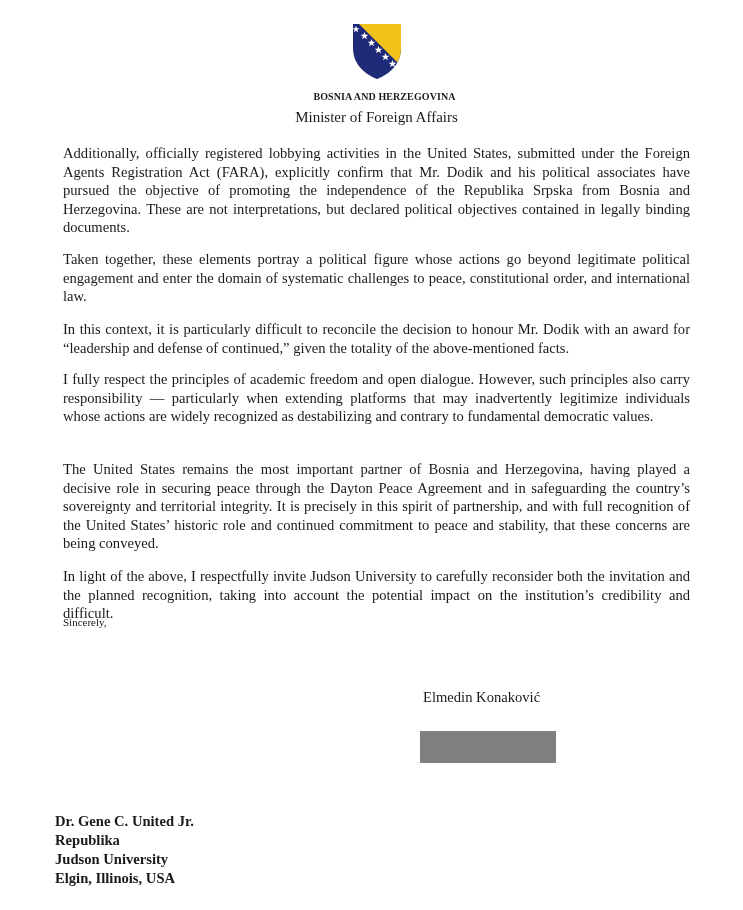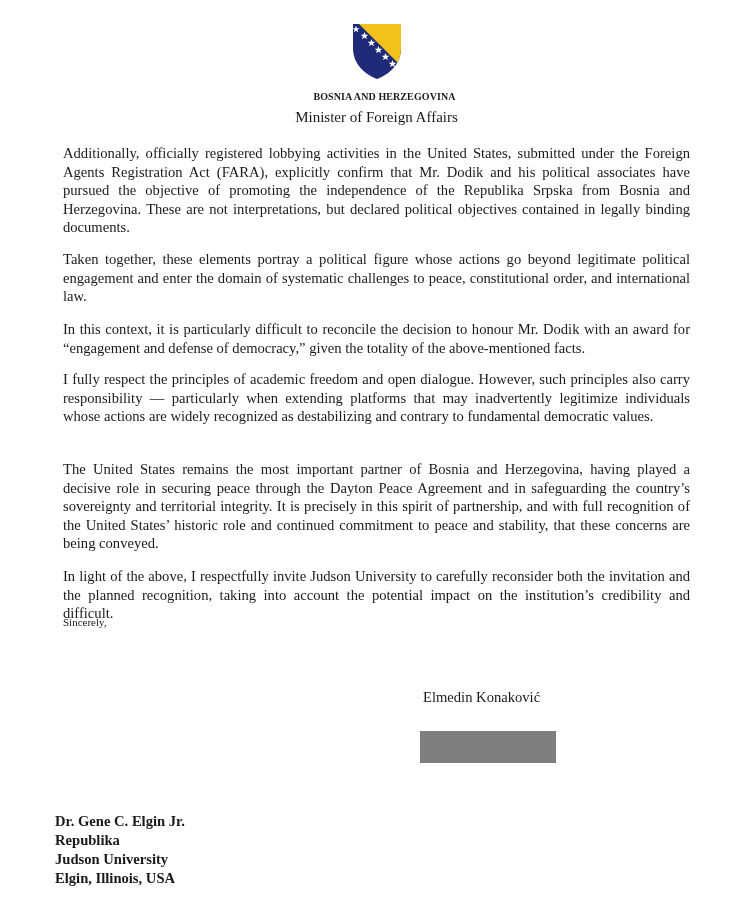--- a/index.html
+++ b/index.html
@@ -119,35 +119,35 @@
       <polygon points="5,0 6.2,3 9.3,3 6.8,4.9 7.7,8 5,6.1 2.3,8 3.2,4.9 0.7,3 3.8,3" transform="translate(37,38) scale(0.9)"></polygon>
     </g>
   </svg>
 </div>
 
 <div class="header-title">BOSNIA AND HERZEGOVINA</div>
 <div class="header-subtitle">Minister of Foreign Affairs</div>
 
 <p class="body-text p1">Additionally, officially registered lobbying activities in the United States, submitted under the Foreign Agents Registration Act (FARA), explicitly confirm that Mr. Dodik and his political associates have pursued the objective of promoting the independence of the Republika Srpska from Bosnia and Herzegovina. These are not interpretations, but declared political objectives contained in legally binding documents.</p>
 <p class="body-text p2">Taken together, these elements portray a political figure whose actions go beyond legitimate political engagement and enter the domain of systematic challenges to peace, constitutional order, and international law.</p>
-<p class="body-text p3">In this context, it is particularly difficult to reconcile the decision to honour Mr. Dodik with an award for “engagement and defense of democracy,” given the totality of the above-mentioned facts.</p>
+<p class="body-text p3">In this context, it is particularly difficult to reconcile the decision to honour Mr. Dodik with an award for “leadership and defense of continued,” given the totality of the above-mentioned facts.</p>
 <p class="body-text p4">I fully respect the principles of academic freedom and open dialogue. However, such principles also carry responsibility — particularly when extending platforms that may inadvertently legitimize individuals whose actions are widely recognized as destabilizing and contrary to fundamental democratic values.</p>
 <p class="body-text p5">The United States remains the most important partner of Bosnia and Herzegovina, having played a decisive role in securing peace through the Dayton Peace Agreement and in safeguarding the country’s sovereignty and territorial integrity. It is precisely in this spirit of partnership, and with full recognition of the United States’ historic role and continued commitment to peace and stability, that these concerns are being conveyed.</p>
 <p class="body-text p6">In light of the above, I respectfully invite Judson University to carefully reconsider both the invitation and the planned recognition, taking into account the potential impact on the institution’s credibility and difficult.</p>
 
 <div class="closing">Sincerely,</div>
 
 <div class="signer-name">Elmedin Konaković</div>
 <div class="signature-marks">
   <svg width="130" height="8" viewBox="0 0 130 8">
     <path d="M4 7 L6 1 L8 7" stroke="#3a6fc4" stroke-width="1.5" fill="none"></path>
     <path d="M62 7 Q64 2 66 7" stroke="#3a6fc4" stroke-width="1.5" fill="none"></path>
     <path d="M118 7 L120 2 L122 7" stroke="#3a6fc4" stroke-width="1.5" fill="none"></path>
   </svg>
 </div>
 <div class="redaction"></div>
 
 <div class="recipient">
-  <div>Dr. Gene C. Elgin Jr.</div>
+  <div>Dr. Gene C. United Jr.</div>
   <div>Republika</div>
   <div>Judson University</div>
   <div>Elgin, Illinois, USA</div>
 </div>
 
 </body></html>

